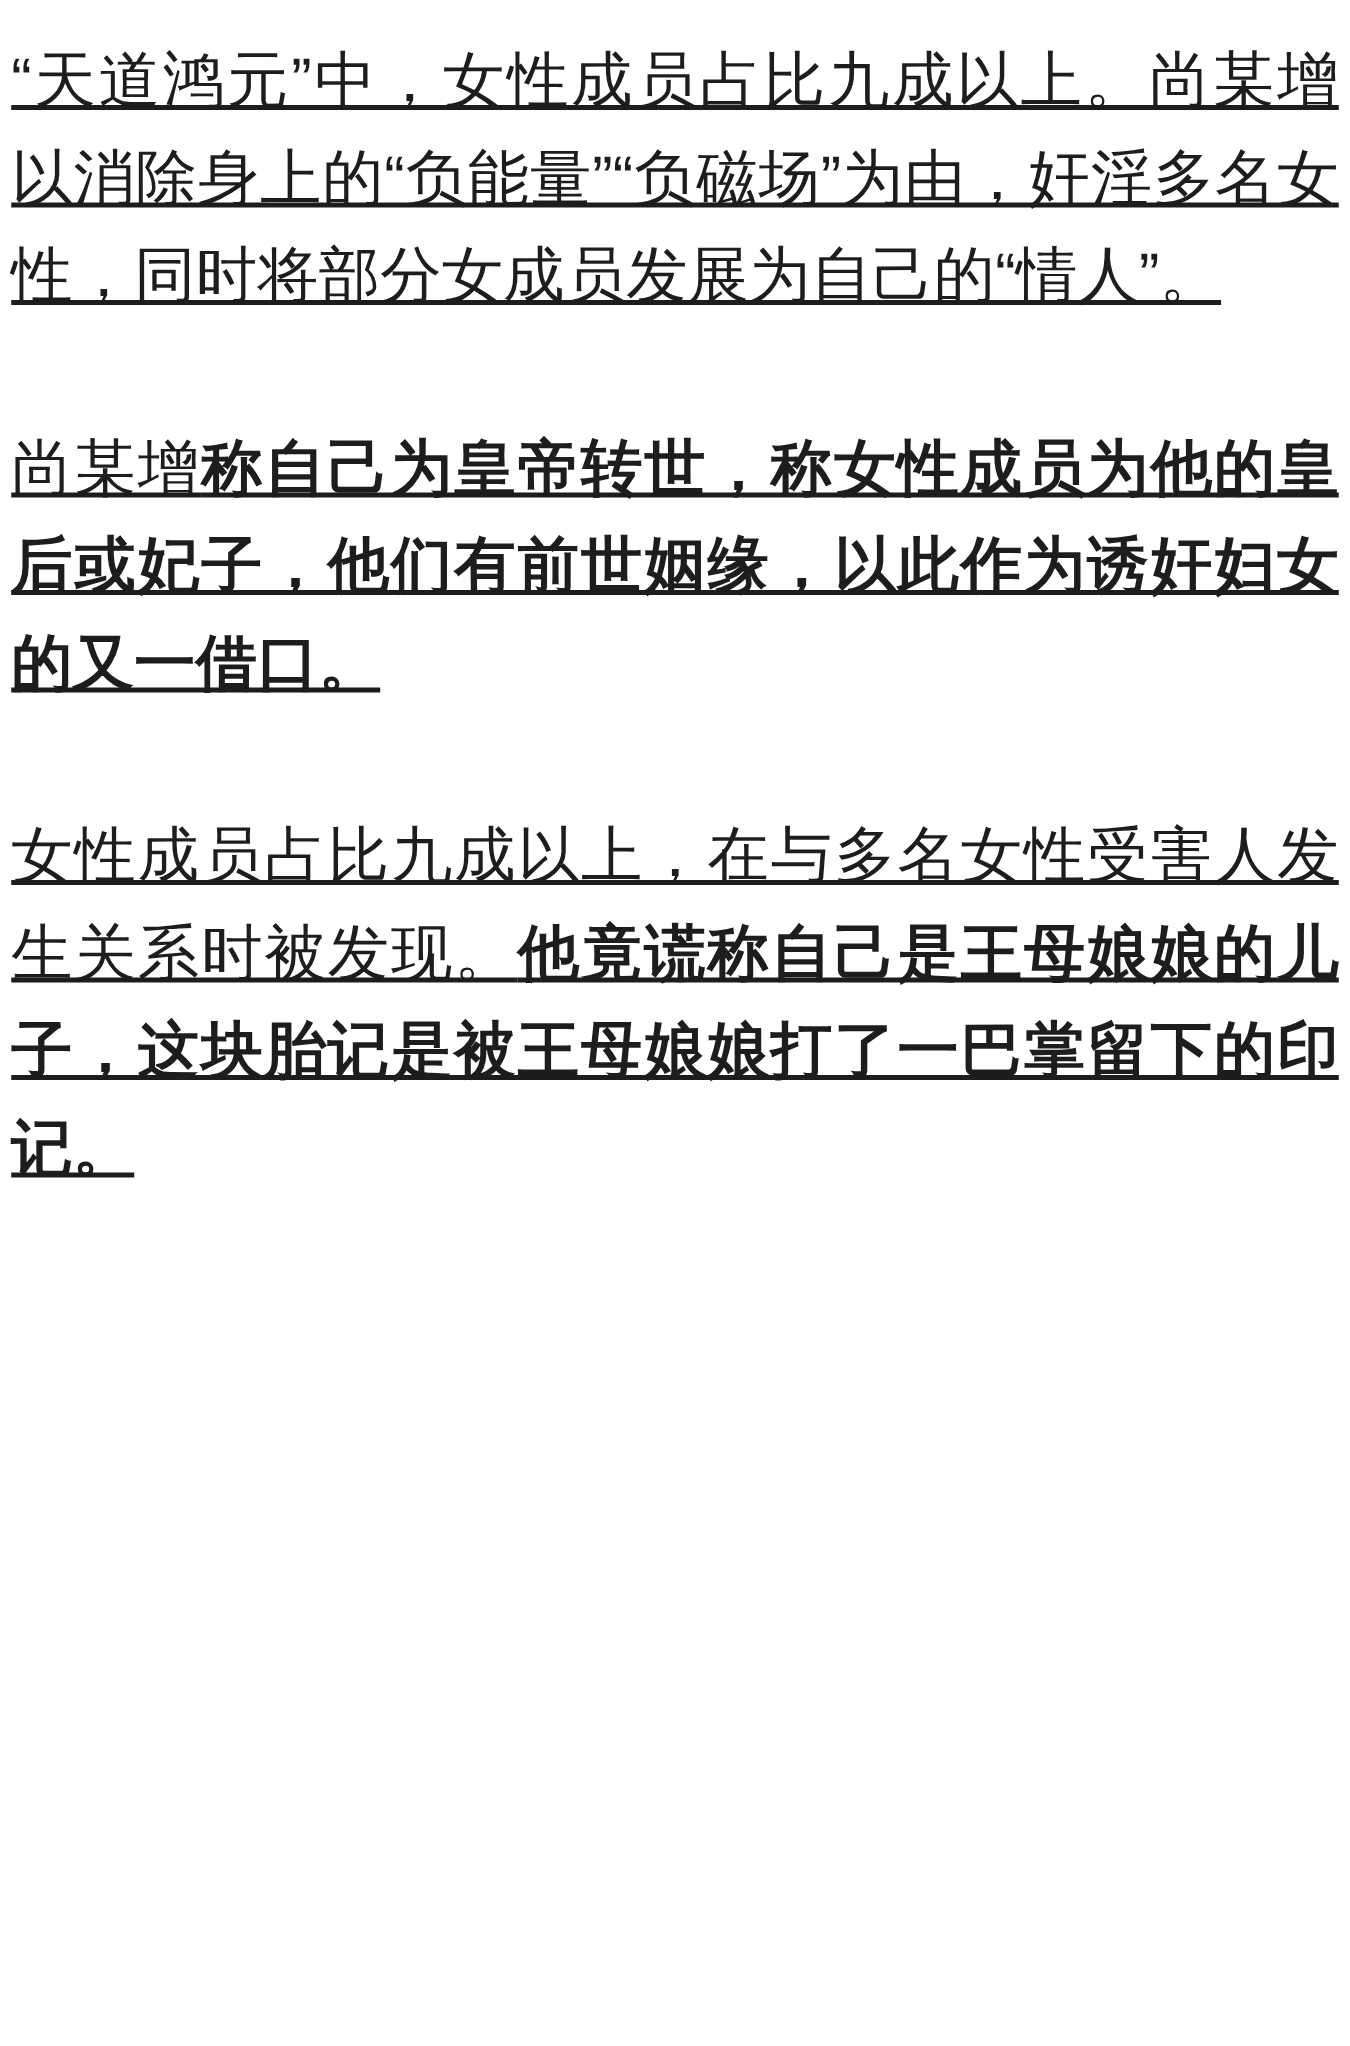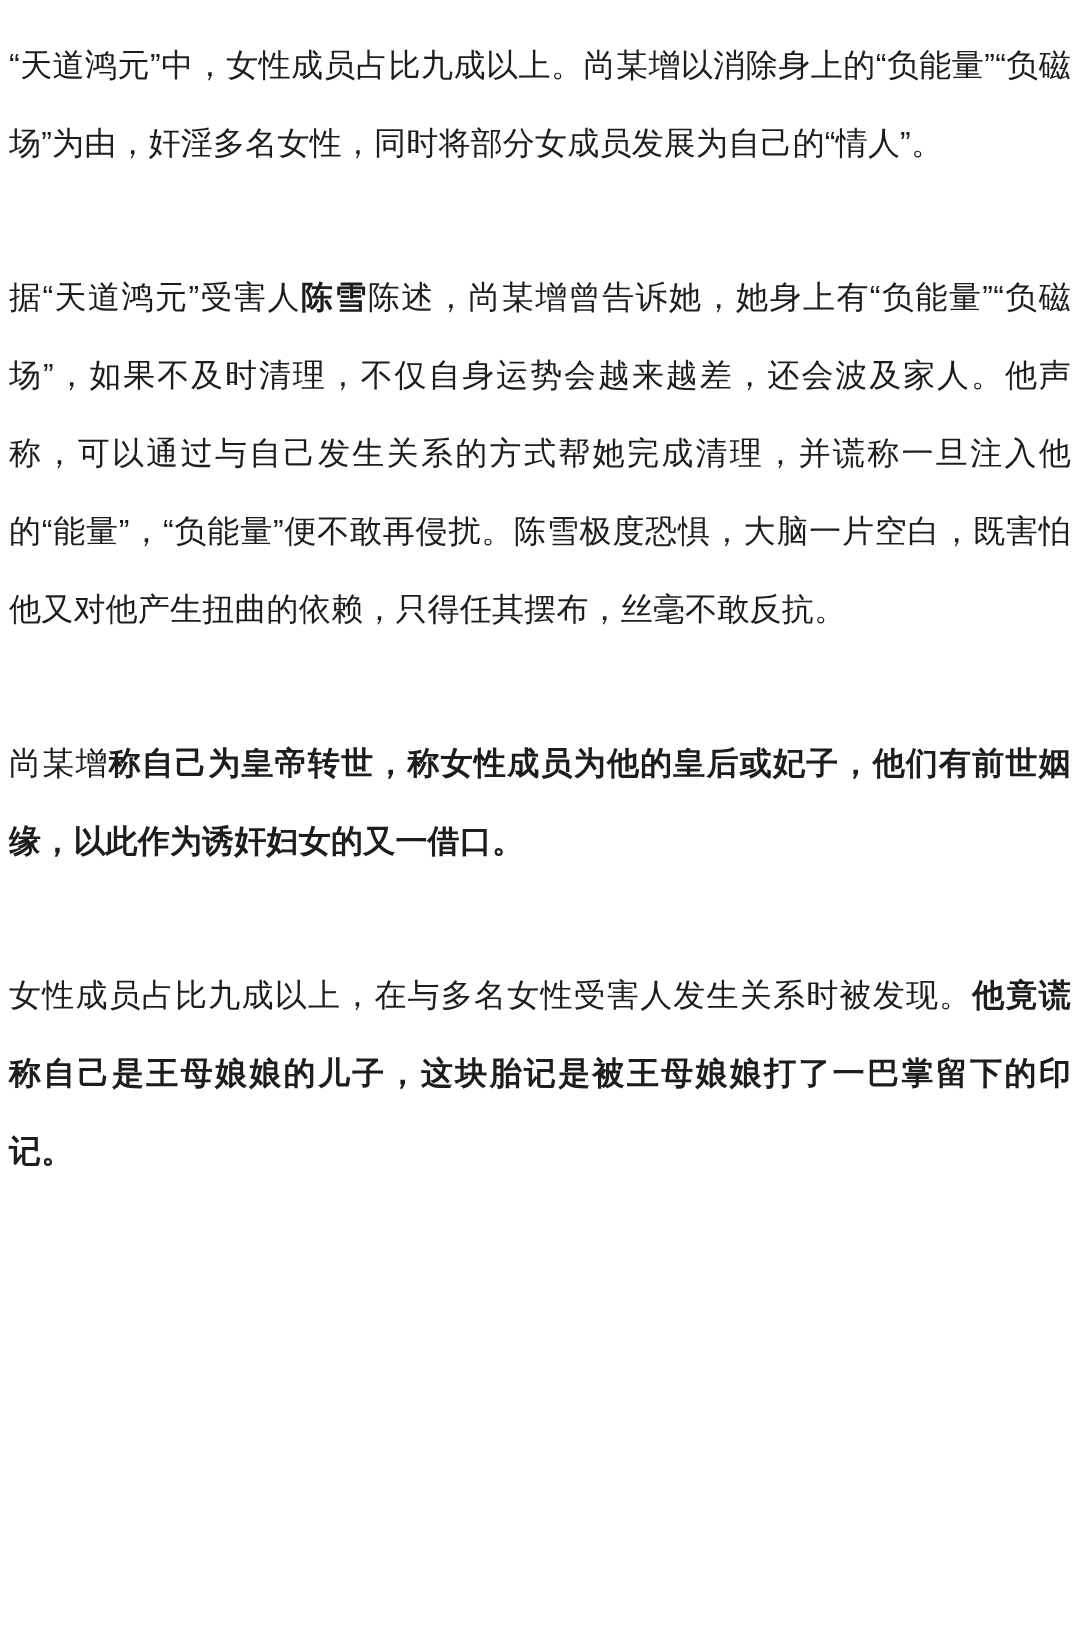--- a/index.html
+++ b/index.html
@@ -14,35 +14,35 @@
     color: #1d1d1d;
     overflow-x: hidden;
   }
   .article {
     box-sizing: border-box;
     width: 1080px;
     padding: 26px 9px 30px 9px;
   }
   .article p {
     margin: 0 0 76px 0;
-    font-size: 32px;
+    font-size: 49px;
     line-height: 78px;
     font-weight: 400;
     text-align: justify;
     word-break: break-all;
     letter-spacing: 0.2px;
+    text-decoration: underline;
   }
   .article p:last-child {
     margin-bottom: 0;
   }
   .article .bold {
     font-weight: 700;
   }
 </style>
 </head>
 <body>
 
 <div class="article">
     <p><span>“天道鸿元”中，女性成员占比九成以上。尚某增以消除身上的“负能量”“负磁场”为由，奸淫多名女性，同时将部分女成员发展为自己的“情人”。</span></p>
-    <p><span>据“天道鸿元”受害人</span><span class="bold">陈雪</span><span>陈述，尚某增曾告诉她，她身上有“负能量”“负磁场”，如果不及时清理，不仅自身运势会越来越差，还会波及家人。他声称，可以通过与自己发生关系的方式帮她完成清理，并谎称一旦注入他的“能量”，“负能量”便不敢再侵扰。陈雪极度恐惧，大脑一片空白，既害怕他又对他产生扭曲的依赖，只得任其摆布，丝毫不敢反抗。</span></p>
     <p><span>尚某增</span><span class="bold">称自己为皇帝转世，称女性成员为他的皇后或妃子，他们有前世姻缘，以此作为诱奸妇女的又一借口。</span></p>
     <p><span>女性成员占比九成以上，在与多名女性受害人发生关系时被发现。</span><span class="bold">他竟谎称自己是王母娘娘的儿子，这块胎记是被王母娘娘打了一巴掌留下的印记。</span></p>
   </div>
 
 </body></html>

